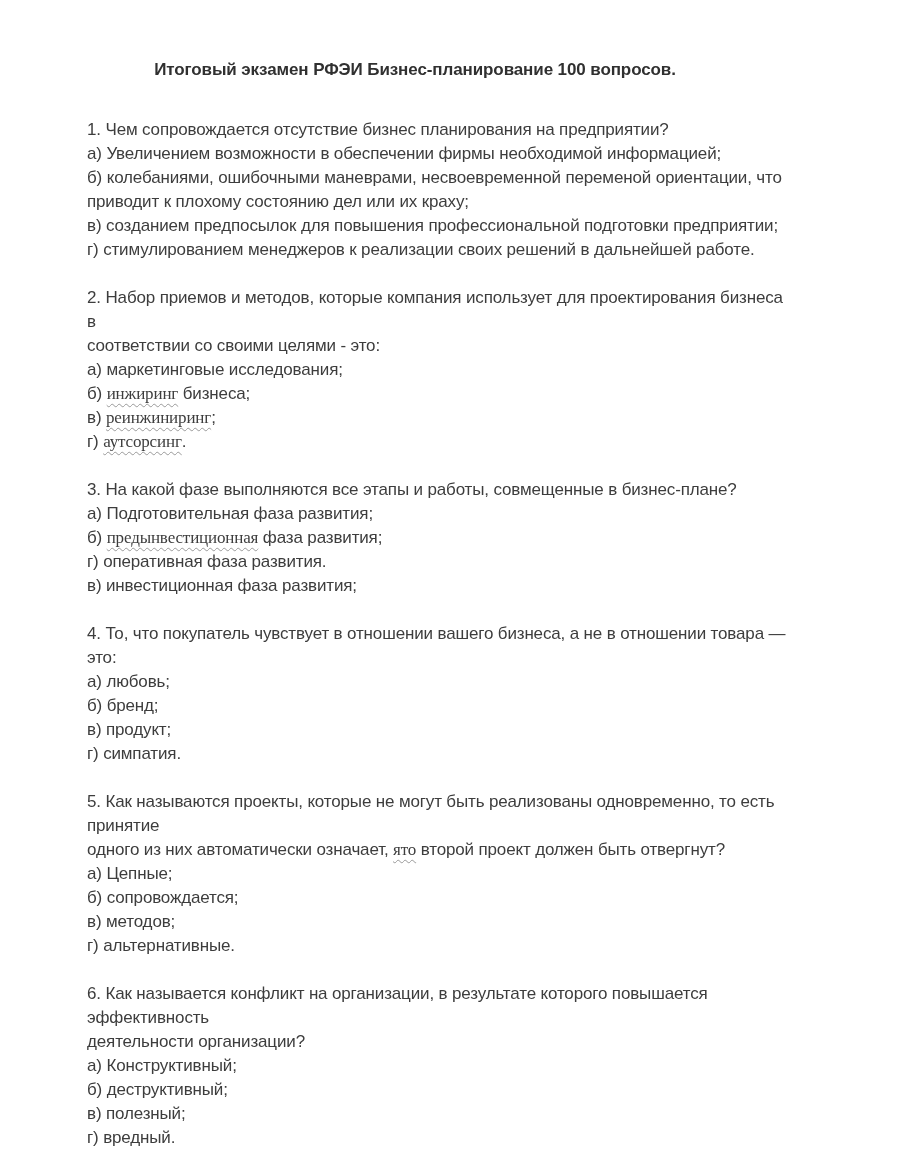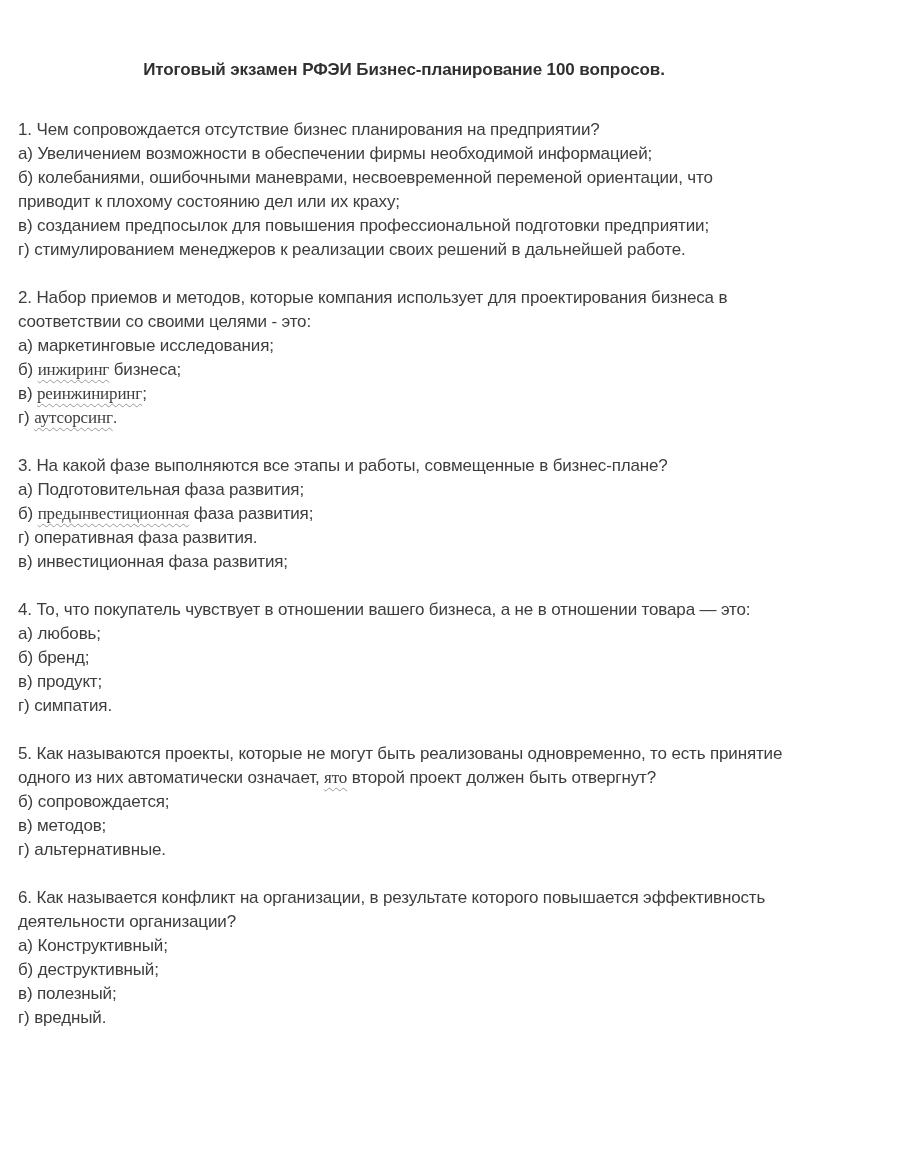--- a/index.html
+++ b/index.html
@@ -7,31 +7,31 @@
   body {
     width: 910px;
     height: 1155px;
     overflow: hidden;
     font-family: "Liberation Sans", sans-serif;
     color: var(--text-color, #3d3d3d);
   }
   .page {
     width: 816px;
     height: 1155px;
-    padding: 58px 26px 0 18px;
+    padding: 58px 26px 0 40px;
   }
   .title-block { text-align: center; }
   .title-line {
     font-weight: bold;
     font-size: 17px;
     line-height: 24px;
     color: var(--title-color, #303030);
     letter-spacing: -0.1px;
   }
-  .questions { margin-top: 36px; }
+  .questions { margin-top: 36px; margin-left: 47px; }
   .question-block { margin-bottom: 24px; }
   .question-block p {
     font-size: 17px;
     line-height: 24px;
     letter-spacing: -0.15px;
     white-space: pre-line;
     color: var(--text-color, #3d3d3d);
   }
   .sq {
     text-decoration: underline;
@@ -76,20 +76,21 @@
       <div class="question-block">
         <p><span>4. То, что покупатель чувствует в отношении вашего бизнеса, а не в отношении товара — это:</span></p>
         <p><span>а) любовь;</span></p>
         <p><span>б) бренд;</span></p>
         <p><span>в) продукт;</span></p>
         <p><span>г) симпатия.</span></p>
       </div>
       <div class="question-block">
         <p><span>5. Как называются проекты, которые не могут быть реализованы одновременно, то есть принятие
 одного из них автоматически означает, </span><span class="sq">ято</span><span> второй проект должен быть отвергнут?</span></p>
+        <p><span>а) Цепные;</span></p>
         <p><span>б) сопровождается;</span></p>
         <p><span>в) методов;</span></p>
         <p><span>г) альтернативные.</span></p>
       </div>
       <div class="question-block">
         <p><span>6. Как называется конфликт на организации, в результате которого повышается эффективность
 деятельности организации?</span></p>
         <p><span>а) Конструктивный;</span></p>
         <p><span>б) деструктивный;</span></p>
         <p><span>в) полезный;</span></p>

